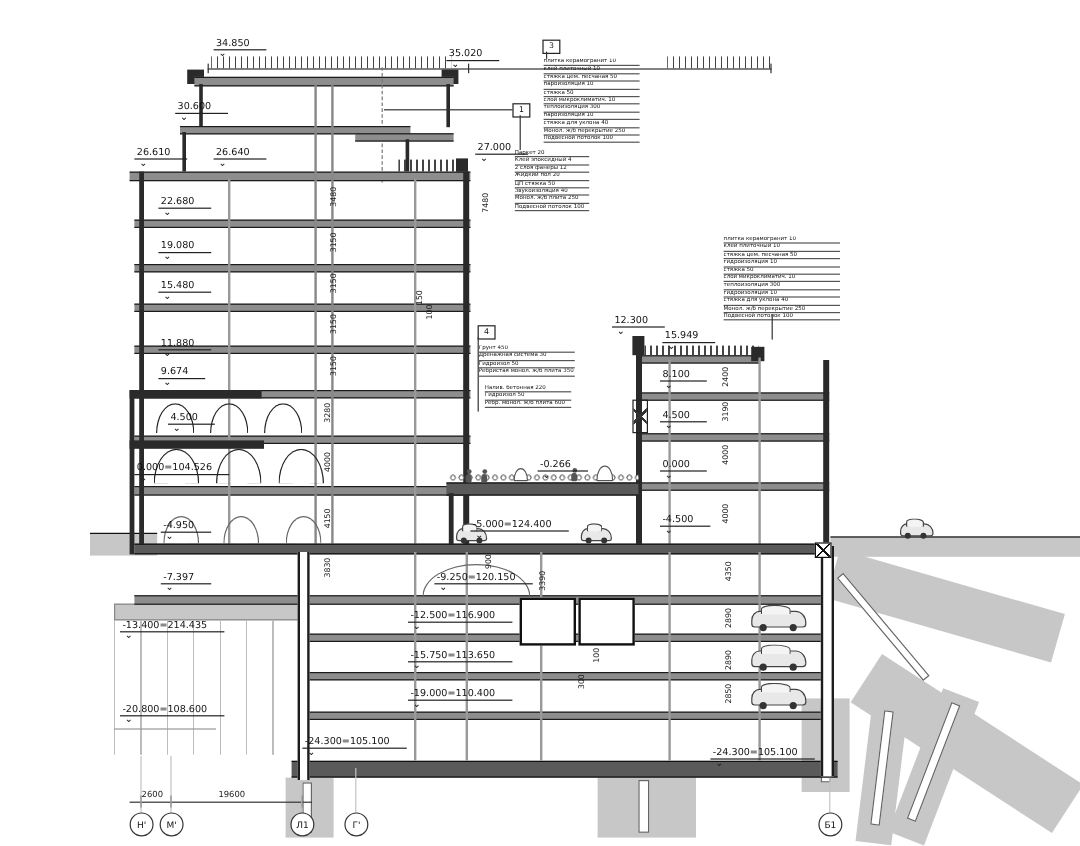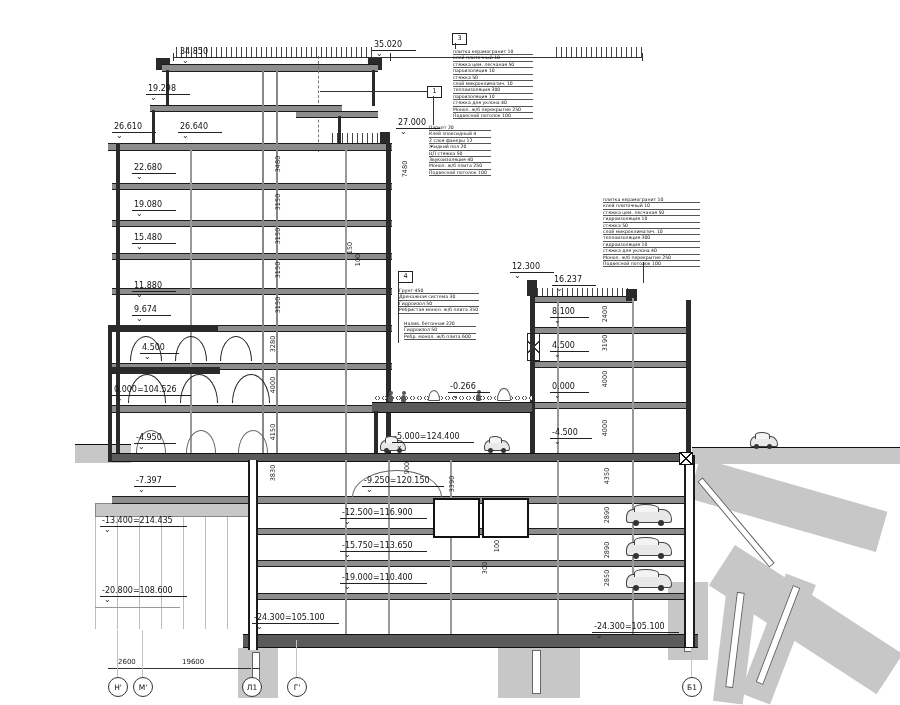--- a/index.html
+++ b/index.html
@@ -171,40 +171,40 @@
   <div class="abs person" style="left:476px;top:394px;width:5px;height:7px"></div>
   <div class="abs bush" style="left:428px;top:390px;width:12px;height:11px"></div>
   <div class="abs bush" style="left:497px;top:388px;width:14px;height:13px"></div>
   <div class="abs car carS" style="left:380px;top:440px;width:26px;height:11px"></div>
   <div class="abs car carS" style="left:484px;top:440px;width:26px;height:11px"></div>
   <div class="abs car carS" style="left:750px;top:436px;width:28px;height:11px"></div>
   <div class="abs car carL" style="left:626px;top:509px;width:46px;height:14px"></div>
   <div class="abs car carL" style="left:626px;top:542px;width:46px;height:14px"></div>
   <div class="abs car carL" style="left:626px;top:574px;width:46px;height:14px"></div>
 
-  <div class="abs lvl" style="left:178px;top:47px"><span>34.850</span></div>
+  <div class="abs lvl" style="left:178px;top:31px"><span>34.850</span></div>
   <div class="abs lvl" style="left:372px;top:40px"><span>35.020</span></div>
-  <div class="abs lvl" style="left:146px;top:84px"><span>19.298</span></div>
+  <div class="abs lvl" style="left:146px;top:84px"><span>30.600</span></div>
   <div class="abs lvl" style="left:112px;top:122px"><span>26.610</span></div>
   <div class="abs lvl" style="left:178px;top:122px"><span>26.640</span></div>
   <div class="abs lvl" style="left:396px;top:118px"><span>27.000</span></div>
   <div class="abs lvl" style="left:132px;top:163px"><span>22.680</span></div>
   <div class="abs lvl" style="left:132px;top:200px"><span>19.080</span></div>
   <div class="abs lvl" style="left:132px;top:233px"><span>15.480</span></div>
   <div class="abs lvl" style="left:132px;top:281px"><span>11.880</span></div>
   <div class="abs lvl" style="left:132px;top:305px"><span>9.674</span></div>
   <div class="abs lvl" style="left:140px;top:343px"><span>4.500</span></div>
   <div class="abs lvl" style="left:112px;top:385px"><span>0.000=104.526</span></div>
   <div class="abs lvl" style="left:134px;top:433px"><span>-4.950</span></div>
   <div class="abs lvl" style="left:134px;top:476px"><span>-7.397</span></div>
   <div class="abs lvl" style="left:100px;top:516px"><span>-13.400=214.435</span></div>
   <div class="abs lvl" style="left:100px;top:586px"><span>-20.800=108.600</span></div>
 
   <div class="abs lvl" style="left:510px;top:262px"><span>12.300</span></div>
-  <div class="abs lvl" style="left:552px;top:275px"><span>16.237</span></div>
+  <div class="abs lvl" style="left:552px;top:275px"><span>15.949</span></div>
   <div class="abs lvl" style="left:550px;top:307px"><span>8.100</span></div>
   <div class="abs lvl" style="left:550px;top:341px"><span>4.500</span></div>
   <div class="abs lvl" style="left:550px;top:382px"><span>0.000</span></div>
   <div class="abs lvl" style="left:550px;top:428px"><span>-4.500</span></div>
 
   <div class="abs lvl" style="left:448px;top:382px"><span>-0.266</span></div>
   <div class="abs lvl" style="left:392px;top:432px"><span>-5.000=124.400</span></div>
   <div class="abs lvl" style="left:362px;top:476px"><span>-9.250=120.150</span></div>
   <div class="abs lvl" style="left:340px;top:508px"><span>-12.500=116.900</span></div>
   <div class="abs lvl" style="left:340px;top:541px"><span>-15.750=113.650</span></div>

